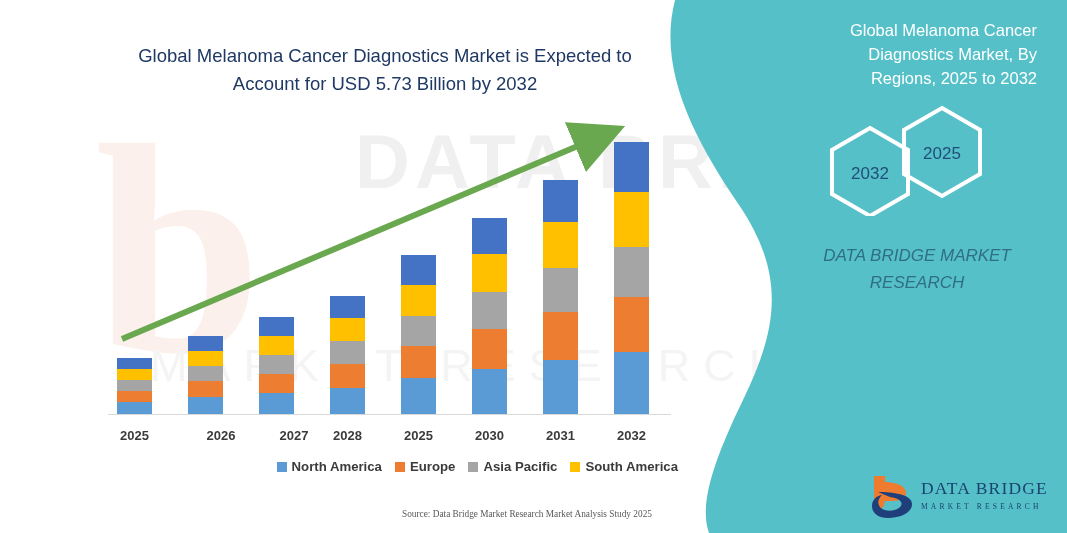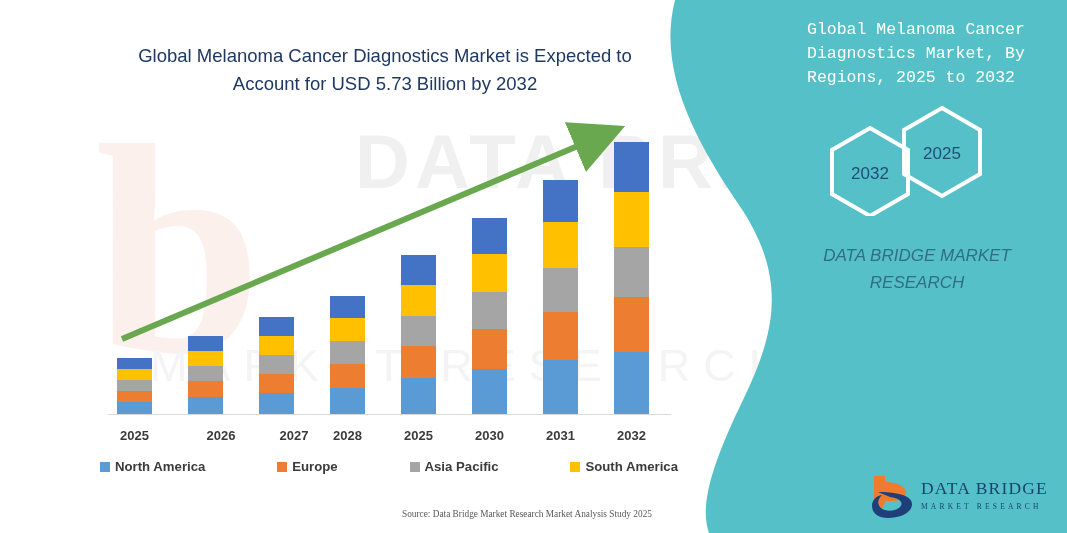--- a/index.html
+++ b/index.html
@@ -28,22 +28,22 @@
     font-size:45px; letter-spacing:13px; color:#f4f4f4; font-weight:400;
     font-family:"Liberation Sans", sans-serif; white-space:nowrap;
   }
 
   
   .teal-panel { position:absolute; right:0; top:0; width:420px; height:533px; z-index:3; }
   .teal-panel svg { display:block; width:420px; height:533px; }
 
   .panel-title {
     position:absolute; right:30px; top:18px; width:230px; z-index:4;
-    color:#ffffff; font-size:16.5px; line-height:24px; text-align:left;
-    font-family:Liberation Mono, monospace; font-weight:400;
+    color:#ffffff; font-size:16.5px; line-height:24px; text-align:right;
+    font-family:Liberation Sans, sans-serif; font-weight:400;
   }
   .panel-brand {
     position:absolute; right:40px; top:242px; width:220px; z-index:4;
     color:#2f6f84; font-size:17px; line-height:27px; text-align:center;
     font-family:"Liberation Sans", sans-serif; font-weight:400;font-style:italic;
   }
   .hexes { position:absolute; left:820px; top:104px; width:190px; height:112px; z-index:4; }
 
   
   .logo { position:absolute; left:868px; top:474px; width:175px; height:48px; z-index:5; }
@@ -74,21 +74,21 @@
     color:#3b3b3b; font-size:13px; font-weight:700;
     font-family:"Liberation Sans", sans-serif;
   }
 
   
   .arrow-svg { position:absolute; left:0; top:0; width:700px; height:470px; z-index:2; pointer-events:none; }
 
   
   .legend {
     position:absolute; left:100px; top:459px; width:578px; z-index:2;
-    display:flex; justify-content:space-between; align-items:center; gap:13px;
+    display:flex; justify-content:flex-end; align-items:center; gap:13px;
   }
   .legend-item { display:flex; align-items:center; gap:5px; }
   .legend-swatch { width:10px; height:10px; flex:0 0 auto; }
   .legend-label {
     color:#3b3b3b; font-size:13.2px; font-weight:700; white-space:nowrap;
     font-family:"Liberation Sans", sans-serif;
   }
 
   
   .footer-left {

